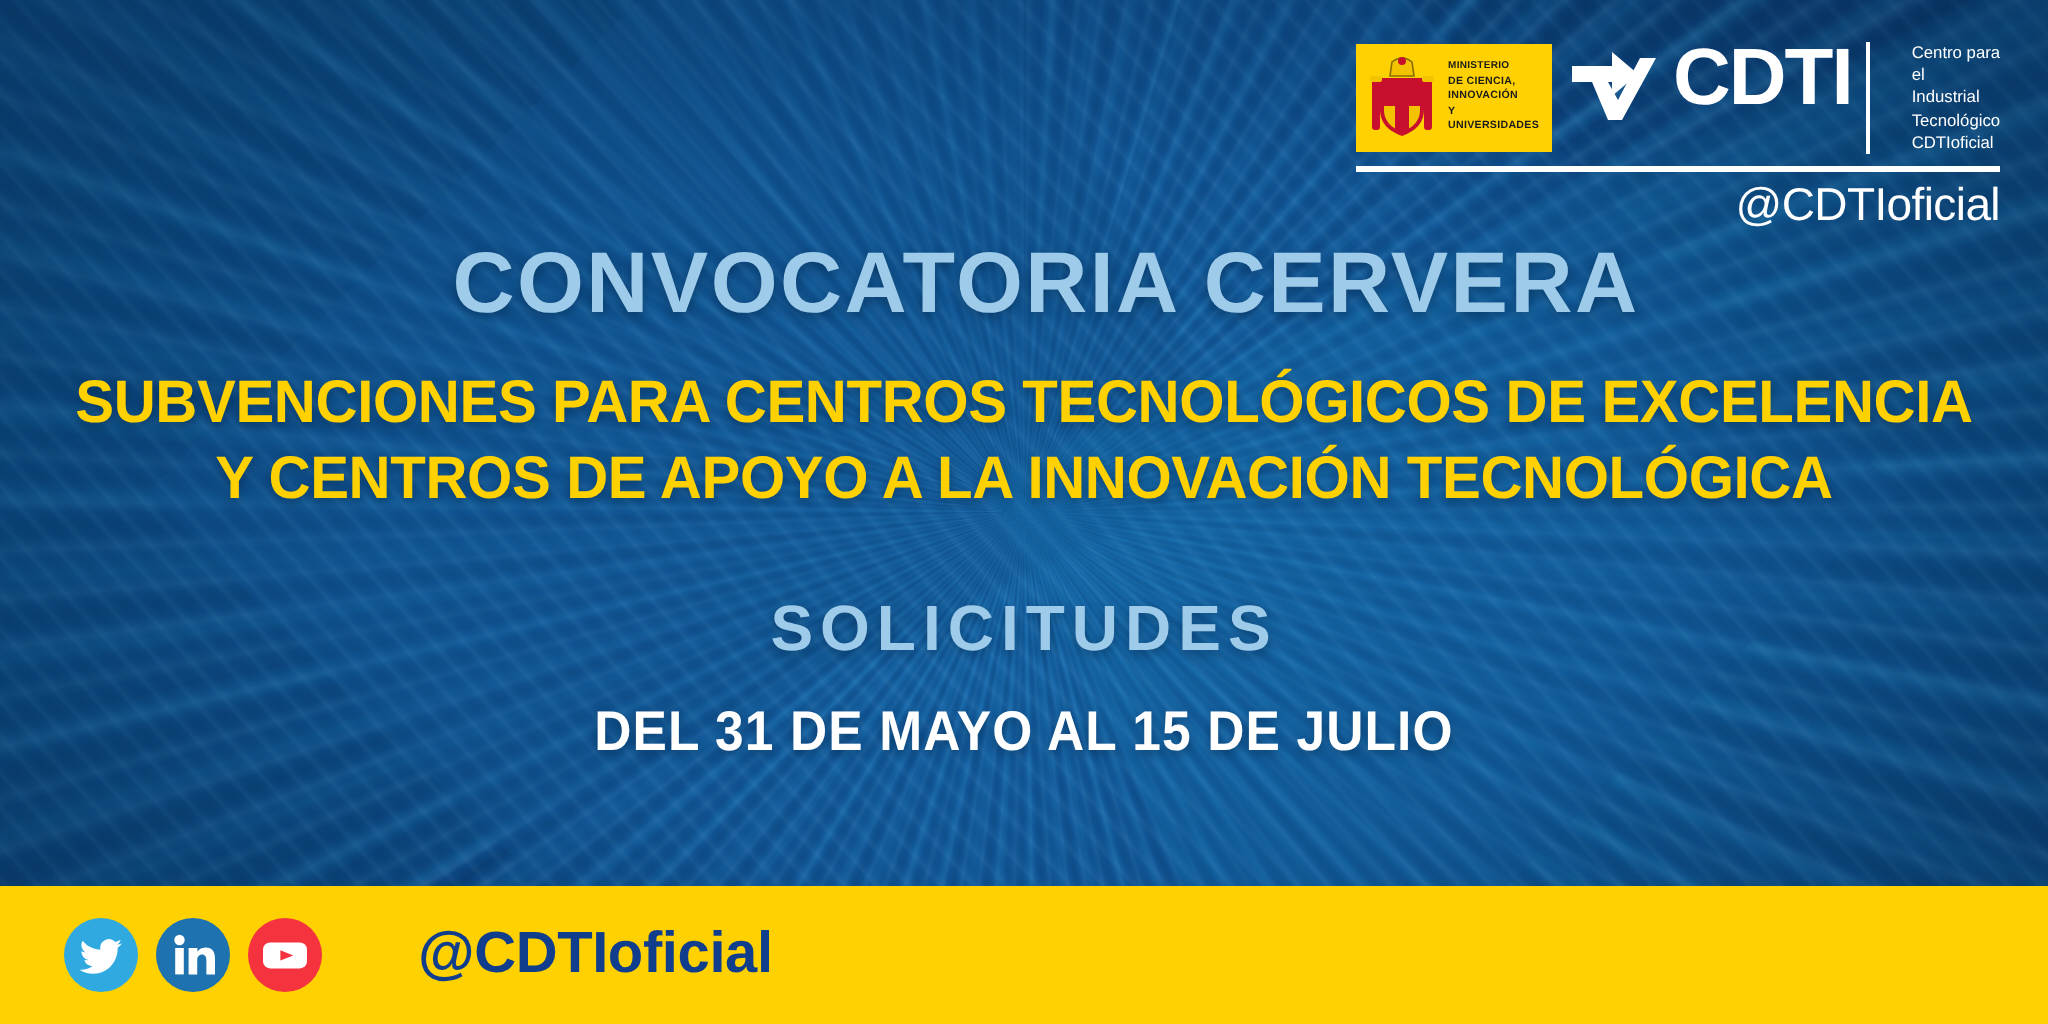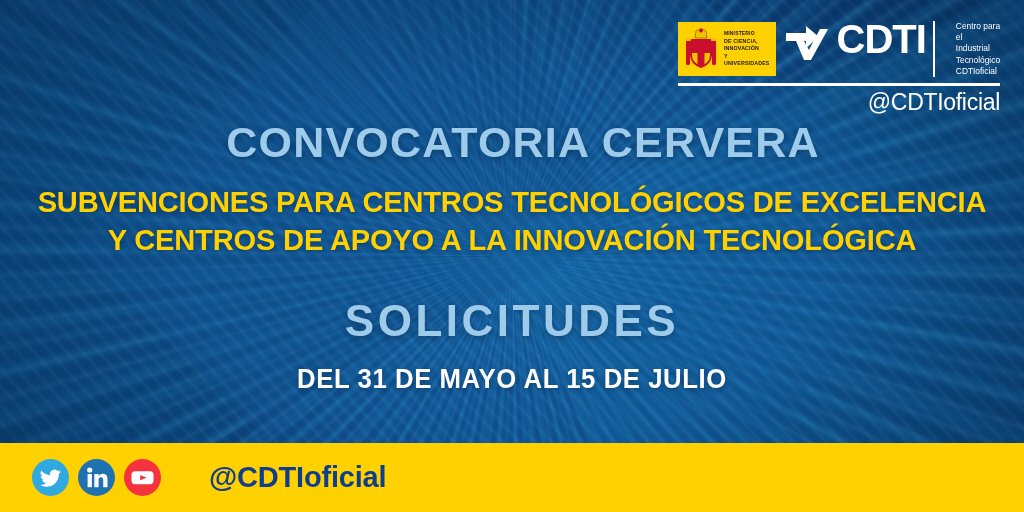--- a/index.html
+++ b/index.html
@@ -150,21 +150,21 @@
     letter-spacing:-.2px;
     line-height:1.28;
     transform:scaleX(.97);
     text-shadow:0 2px 5px rgba(3,30,60,.40);
     margin-top:16px;
   }
   .subtitle .l2 { display:block; }
 
   .solicitudes {
     color:#9fcbea;
-    font-size:44px; font-weight:700;
+    font-size:32px; font-weight:700;
     letter-spacing:3.5px;
     margin-top:36px;
     text-shadow:0 2px 6px rgba(3,30,60,.45);
   }
   .dates {
     color:#ffffff;
     font-size:28px; font-weight:700;
     letter-spacing:.6px;
     margin-top:17px;
     transform:scaleX(.92);

